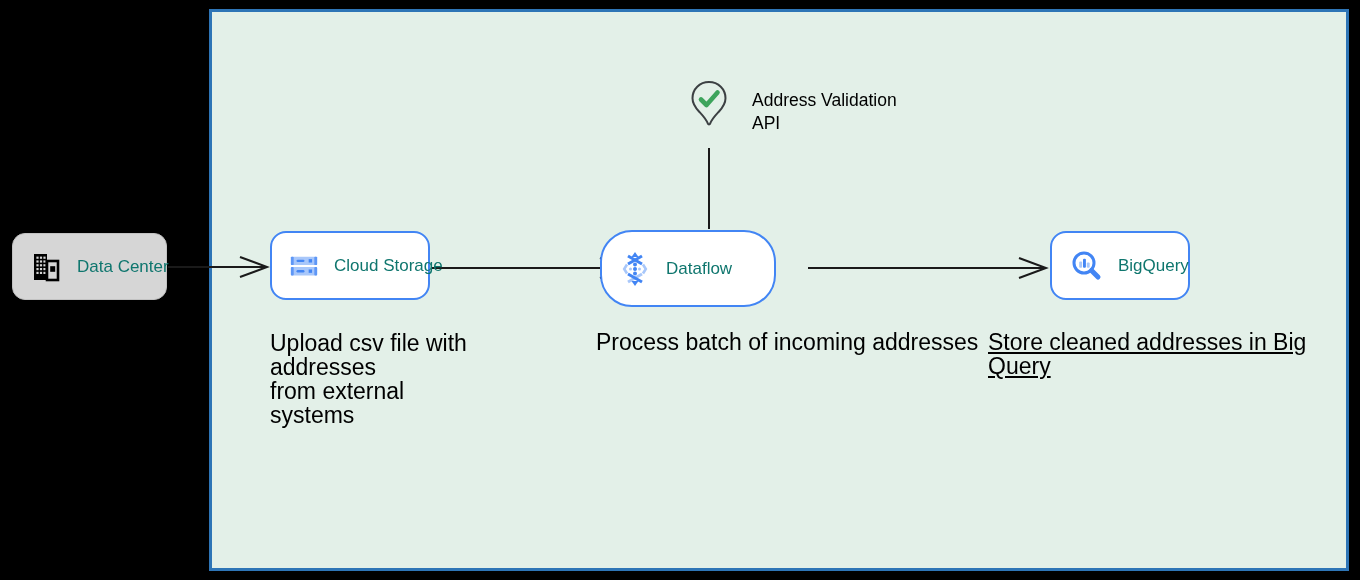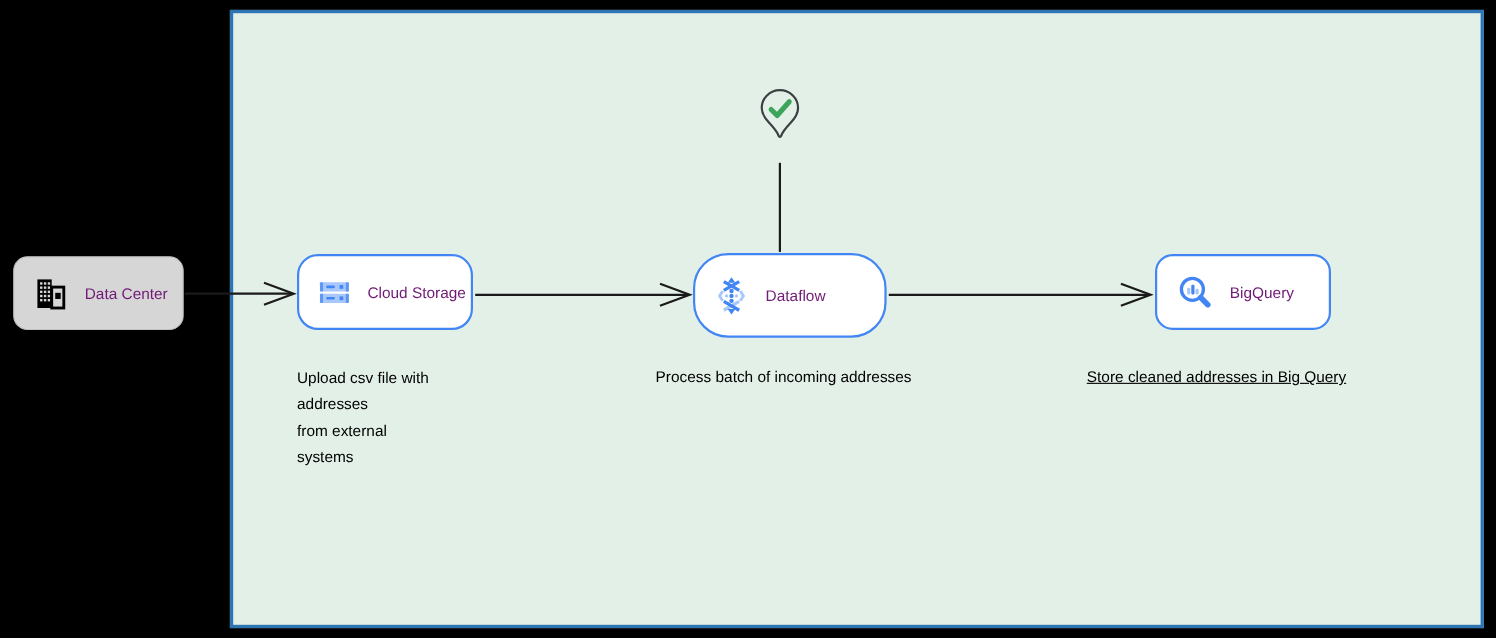--- a/index.html
+++ b/index.html
@@ -29,45 +29,45 @@
   .node {
     position: absolute;
     display: flex;
     align-items: center;
     gap: 15px;
     padding-left: 17px;
     background: #FFFFFF;
     border: 2px solid #4285F4;
     border-radius: 16px;
   }
-  .node-label { font-size: 14px; color: #701a75; white-space: nowrap; }
+  .node-label { font-size: 17px; color: #0f766e; white-space: nowrap; }
   .node-datacenter {
     left: 12px; top: 233px; width: 155px; height: 67px;
     background: #D6D6D6;
     border: 1px solid #C2C2C2;
     border-radius: 13px;
   }
-  .node-cloudstorage { left: 270px; top: 231px; width: 160px; height: 69px; border-radius: 19px; }
-  .node-dataflow    { left: 630px; top: 230px; width: 176px; height: 77px; border-radius: 32px; }
-  .node-bigquery    { left: 1050px; top: 231px; width: 160px; height: 69px; }
+  .node-cloudstorage { left: 270px; top: 231px; width: 160px; height: 69px; }
+  .node-dataflow    { left: 600px; top: 230px; width: 176px; height: 77px; border-radius: 32px; }
+  .node-bigquery    { left: 1050px; top: 231px; width: 140px; height: 69px; }
   .pin {
     position: absolute;
     left: 689px; top: 79px;
     width: 40px; height: 56px;
   }
   .api-label {
     position: absolute;
     left: 752px; top: 89px;
     font-size: 17.5px;
     line-height: 23px;
     white-space: pre-line;
   }
   .caption {
     position: absolute;
-    font-size: 14px;
+    font-size: 23px;
     line-height: 24px;
     white-space: pre-line;
   }
   .caption-upload  { left: 270px; top: 331px; }
   .caption-process { left: 596px; top: 330px; }
   .caption-store   { left: 988px; top: 330px; text-decoration: underline; }
   svg.icon { display: block; flex: 0 0 auto; }
 </style>
 </head>
 <body>
@@ -165,20 +165,22 @@
       <rect x="14" y="9.8" width="2.9" height="8.9" rx="1" fill="#4285F4"></rect>
       <rect x="17.8" y="13.6" width="2.9" height="5.1" rx="1" fill="#A8C7FA"></rect>
     </svg>
     <span class="node-label">BigQuery</span>
   </div>
 
   <svg class="pin" width="40" height="56" viewBox="0 0 40 56">
     <path d="M20 3 C10.6 3 3.5 10.3 3.5 19.2 C3.5 25 6.4 28.6 10.2 32.7 C13.3 36 16.8 39.5 18.9 44.6 C19.3 45.7 20.7 45.7 21.1 44.6 C23.2 39.5 26.7 36 29.8 32.7 C33.6 28.6 36.5 25 36.5 19.2 C36.5 10.3 29.4 3 20 3 Z" fill="none" stroke="#3C4043" stroke-width="2"></path>
     <path d="M12 20.5 L17.5 26 L28.5 13.5" fill="none" stroke="#3DA45C" stroke-width="4.6" stroke-linecap="round" stroke-linejoin="round"></path>
   </svg>
+  <div class="api-label">Address Validation
+API</div>
 
   <div class="caption caption-upload">Upload csv file with
 addresses
 from external
 systems</div>
   <div class="caption caption-process">Process batch of incoming addresses</div>
   <div class="caption caption-store">Store cleaned addresses in Big Query</div>
 
 </div>
 

